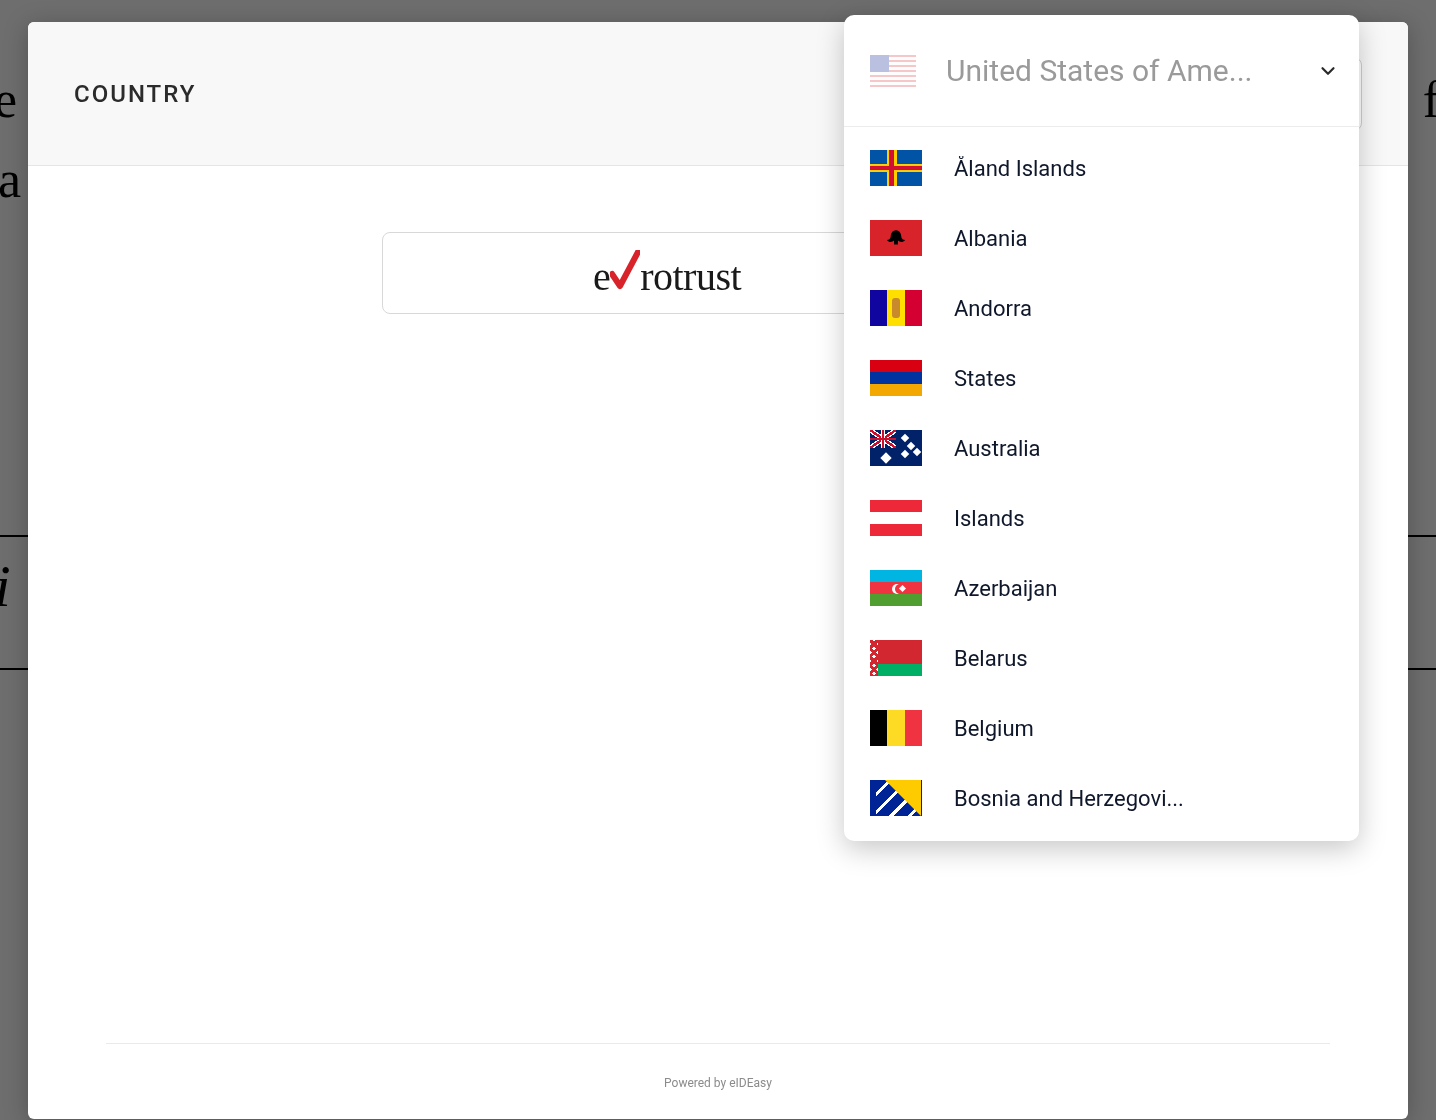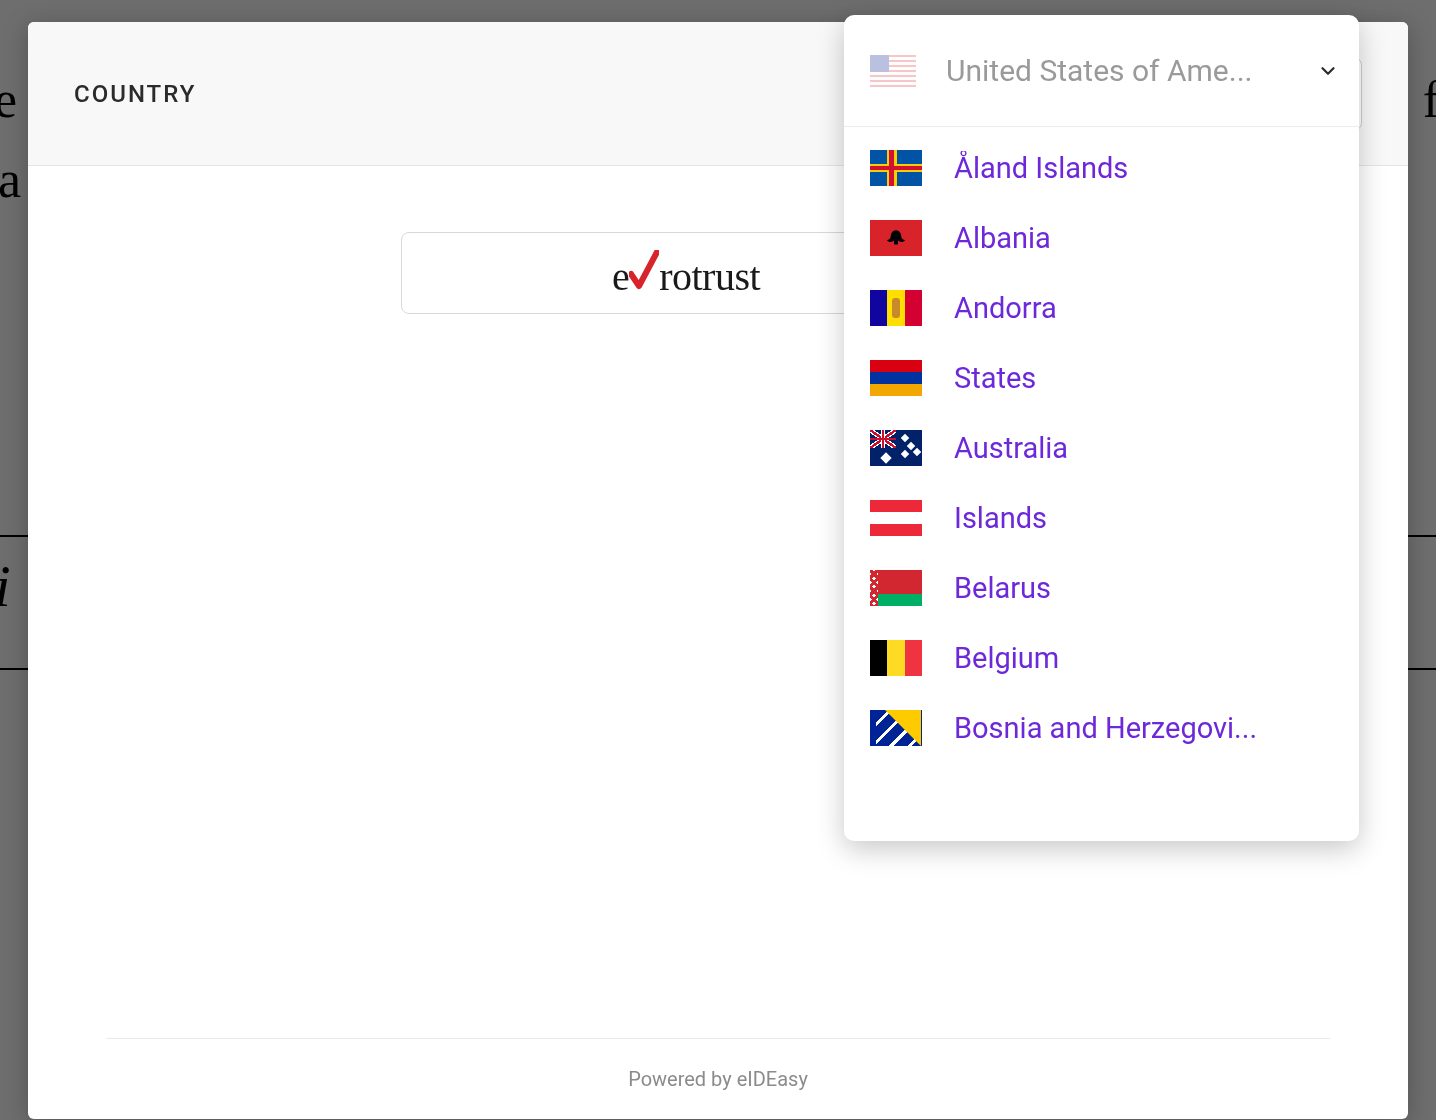--- a/index.html
+++ b/index.html
@@ -84,21 +84,21 @@
   .chevron {
     width: 22px; height: 22px; flex-shrink: 0; color: #2b2b2b;
   }
   .modal-body {
     flex: 1;
     position: relative;
     padding-top: 66px;
   }
   .provider-card {
     position: absolute;
-    left: 373px;
+    left: 354px;
     top: 66px;
     width: 570px;
     height: 82px;
     border: 1px solid #d8d8d8;
     border-radius: 8px;
     display: flex;
     align-items: center;
     justify-content: center;
     background: #fff;
   }
@@ -158,32 +158,32 @@
     display: flex;
     align-items: center;
     height: 70px;
     padding: 0 26px;
     cursor: pointer;
   }
   .dropdown-item .flag {
     width: 52px; height: 36px; flex-shrink: 0; margin-right: 32px;
   }
   .dropdown-item .item-text {
-    font-size: 29px;
-    color: #6d28d9;
+    font-size: 22px;
+    color: #0f172a;
     white-space: nowrap; overflow: hidden; text-overflow: ellipsis;
   }
   .modal-footer {
     border-top: 1px solid #eaeaea;
     margin: 0 78px;
     padding: 28px 0 28px;
     text-align: center;
   }
   .powered {
-    font-size: 20px;
+    font-size: 12px;
     color: #8b8b8b;
   }
   
   .flag { position: relative; display: inline-block; overflow: hidden; }
   .flag .hstripe, .flag .vstripe, .flag .box, .flag .canton, .flag .cross-v, .flag .cross-h, .flag .diag, .flag .star { position: absolute; }
   
   .flag-us { background: linear-gradient(#f5c7c9 0 7.7%, #fdfdfd 7.7% 15.4%, #f5c7c9 15.4% 23.1%, #fdfdfd 23.1% 30.8%, #f5c7c9 30.8% 38.4%, #fdfdfd 38.4% 46.1%, #f5c7c9 46.1% 53.8%, #fdfdfd 53.8% 61.5%, #f5c7c9 61.5% 69.2%, #fdfdfd 69.2% 76.9%, #f5c7c9 76.9% 84.6%, #fdfdfd 84.6% 92.3%, #f5c7c9 92.3% 100%); }
   .flag-us .canton { left:0; top:0; width:42%; height:54%; background:#b9c0e0; }
   
   .flag-ax { background:#0053a5; }
@@ -329,20 +329,27 @@
           <span class="s" style="left:24%;top:68%;width:8px;height:8px;"></span>
       </span>
       <span class="item-text">Australia</span>
     </div>
 
     <div class="dropdown-item">
       <span class="flag flag-at"></span>
       <span class="item-text">Islands</span>
     </div>
 
+    <div class="dropdown-item">
+      <span class="flag flag-az">
+          <span class="moon"></span>
+          <span class="star8"></span>
+        </span>
+      <span class="item-text">Azerbaijan</span>
+    </div>
 
     <div class="dropdown-item">
       <span class="flag flag-by">
           <span class="orn"></span>
         </span>
       <span class="item-text">Belarus</span>
     </div>
 
     <div class="dropdown-item">
       <span class="flag flag-be">

